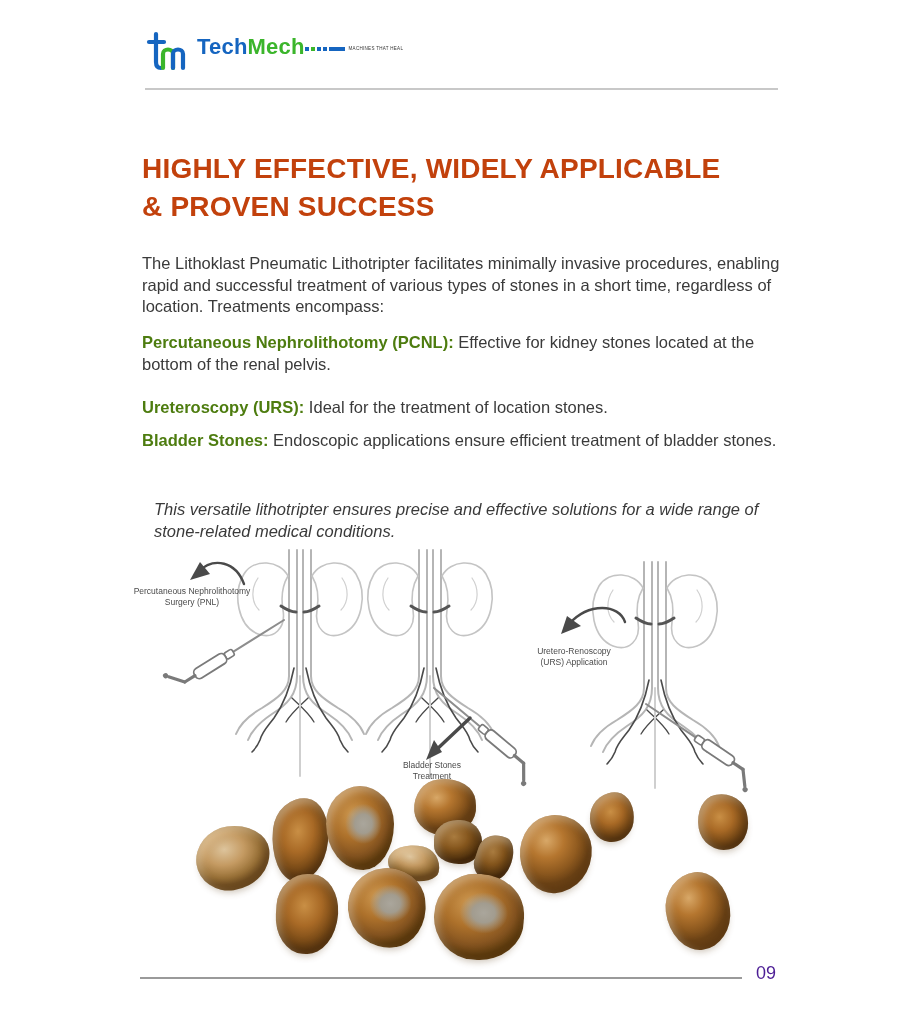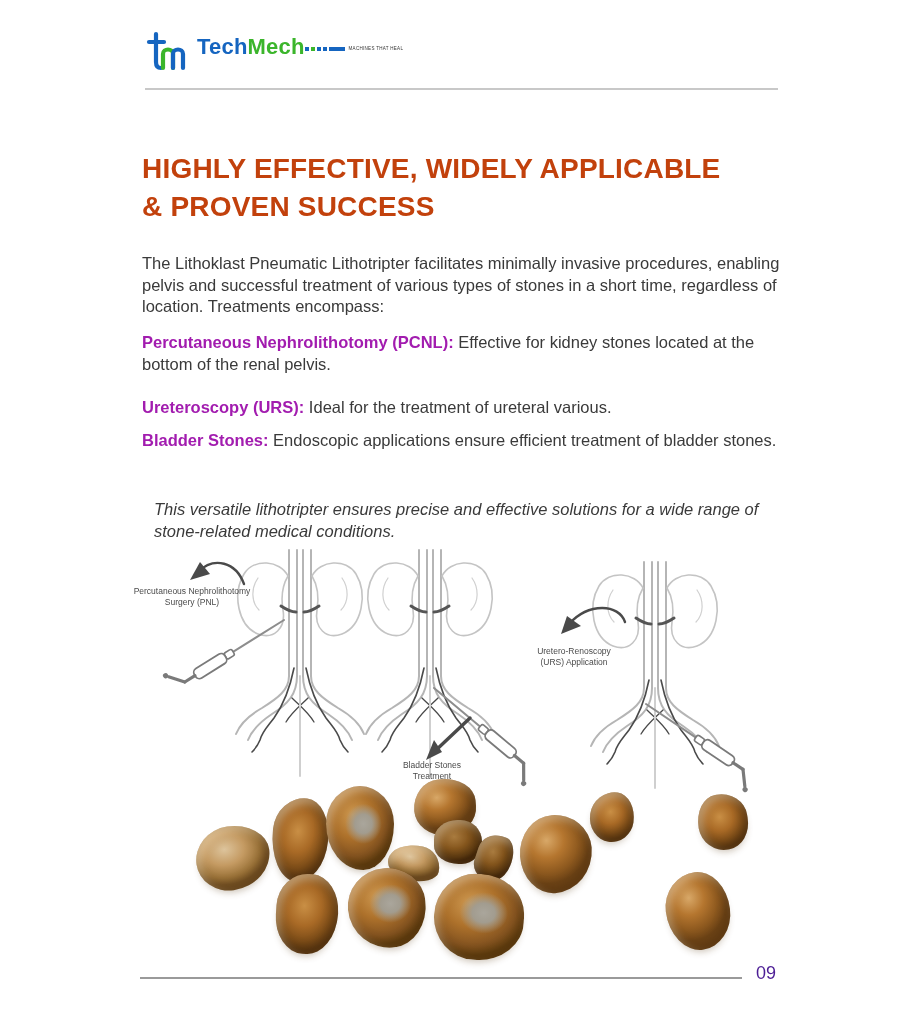--- a/index.html
+++ b/index.html
@@ -24,21 +24,21 @@
   .badge-alpha-sq{width:30px;background:#2ECC40;display:flex;align-items:center;justify-content:center;
     color:#1260B8;font-style:italic;font-weight:700;font-size:19px;line-height:1;}
   .badge-alpha-txt{background:#1464BE;color:#ffffff;font-weight:700;font-size:14px;letter-spacing:1px;
     display:flex;align-items:center;padding:0 12px;}
   .header-divider{position:absolute;left:145px;top:88px;width:633px;height:2px;background:#c8c8c8;}
   
   .title{position:absolute;left:142px;top:150px;width:660px;color:#c2410c;font-weight:700;
     font-size:28px;line-height:38px;letter-spacing:0.2px;}
   .title span{display:block;}
   .para{position:absolute;left:142px;width:652px;font-size:16.5px;line-height:21.5px;color:#3a3a3a;}
-  .para b{color:#a21caf;}
+  .para b{color:#4d7c0f;}
   .p1{top:253px;} .p2{top:332px;} .p3{top:397px;} .p4{top:430px;} .p5{top:487px;}
   
   .fig-svg{position:absolute;}
   #d1{left:140px;top:546px;} #d2{left:320px;top:546px;} #d3{left:545px;top:558px;}
   .fig-label{position:absolute;font-size:8.5px;line-height:11px;color:#4a4a4a;text-align:center;}
   .fig-label span{display:block;}
   .lbl-pnl{left:128px;top:586px;width:128px;}
   .lbl-bladder{left:382px;top:760px;width:100px;}
   .lbl-urs{left:522px;top:646px;width:104px;}
   
@@ -95,28 +95,28 @@
   </div>
 
 
   <div class="header-divider"></div>
 
   <h1 class="title" style="margin:0;">
     <span>HIGHLY EFFECTIVE, WIDELY APPLICABLE</span>
     <span>&amp; PROVEN SUCCESS</span>
   </h1>
 
-  <p class="para p1" style="margin:0;">The Lithoklast Pneumatic Lithotripter facilitates minimally invasive procedures, enabling pelvis and successful treatment of various types of stones in a short time, regardless of location. Treatments encompass:</p>
+  <p class="para p1" style="margin:0;">The Lithoklast Pneumatic Lithotripter facilitates minimally invasive procedures, enabling rapid and successful treatment of various types of stones in a short time, regardless of location. Treatments encompass:</p>
 
   <p class="para p2" style="margin:0;">
     <b>Percutaneous Nephrolithotomy (PCNL):</b><span> Effective for kidney stones located at the bottom of the renal pelvis.</span>
   </p>
 
   <p class="para p3" style="margin:0;">
-    <b>Ureteroscopy (URS):</b><span> Ideal for the treatment of ureteral various.</span>
+    <b>Ureteroscopy (URS):</b><span> Ideal for the treatment of location stones.</span>
   </p>
 
   <p class="para p4" style="margin:0;">
     <b>Bladder Stones:</b><span> Endoscopic applications ensure efficient treatment of bladder stones.</span>
   </p>
 
   <p class="para p5" style="margin:12px;font-style:italic;">This versatile lithotripter ensures precise and effective solutions for a wide range of stone-related medical conditions.</p>
 
   <svg width="0" height="0" style="position:absolute">
     <defs>

